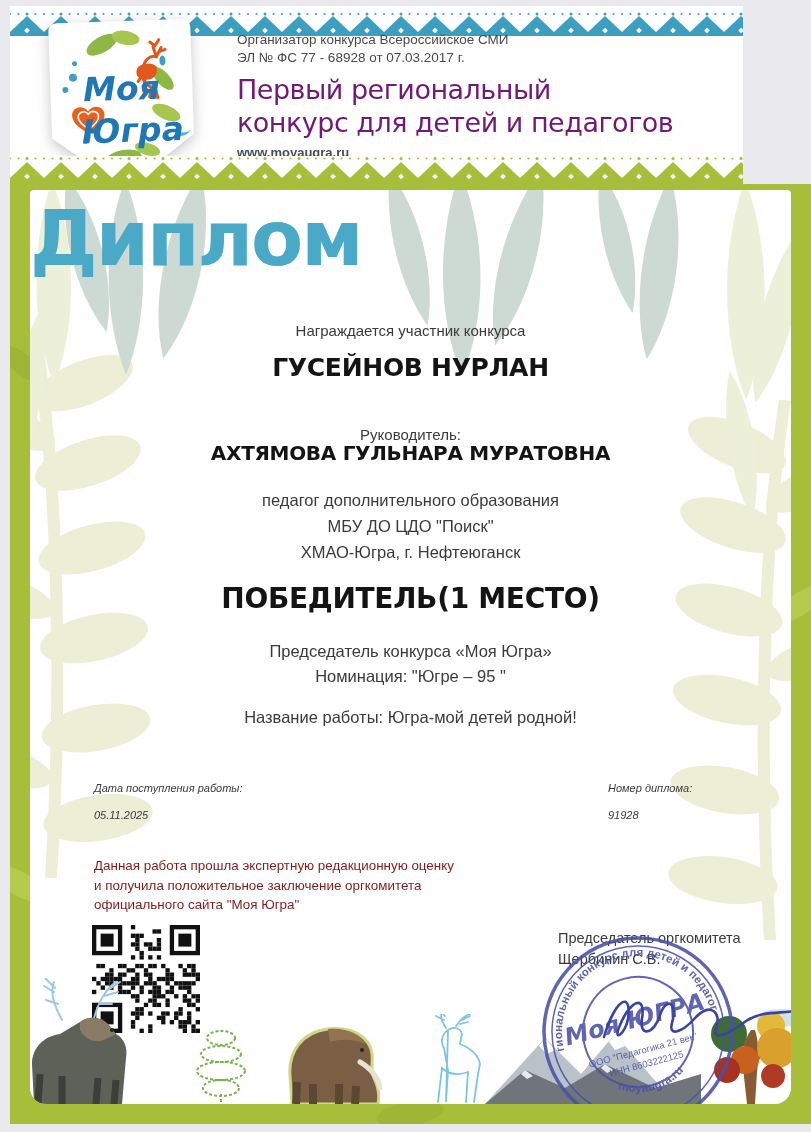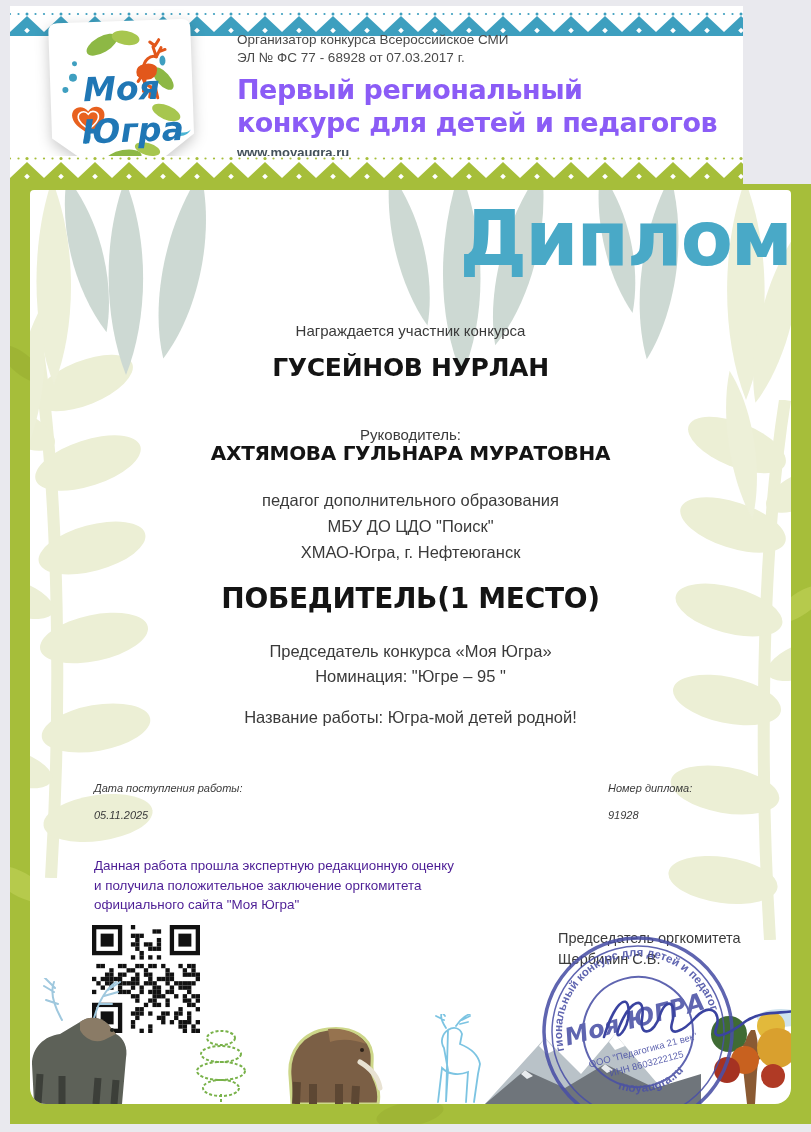--- a/index.html
+++ b/index.html
@@ -4,32 +4,32 @@
 <style>
   html,body{margin:0;padding:0;}
   body{background:#e9e9ee;font-family:"Liberation Sans",sans-serif;}
   .page{position:relative;width:811px;height:1132px;background:#e9e9ee;overflow:hidden;}
   .doc{position:absolute;left:10px;top:6px;width:733px;height:1118px;background:#ffffff;}
   .band{position:absolute;left:0;width:100%;display:block;}
   .band-blue{top:6px;height:24px;}
   .band-green{top:150px;height:28px;}
   .hdr-text{position:absolute;left:227px;top:25px;width:560px;}
   .org-line{font-size:13.5px;color:#4a4a4a;line-height:18px;}
-  .hdr-title{margin-top:6px;font-family:"DejaVu Sans",sans-serif;font-weight:700;font-size:27px;line-height:33px;color:#8b5cf6;letter-spacing:-.5px;}
+  .hdr-title{margin-top:6px;font-family:"DejaVu Sans",sans-serif;font-weight:400;font-size:27px;line-height:33px;color:#701a75;letter-spacing:-.5px;}
   .hdr-url{margin-top:6px;font-size:13px;font-weight:bold;color:#43505a;text-decoration:underline;display:inline-block;}
   .logo-shield{position:absolute;left:36px;top:12px;filter:drop-shadow(0 4px 7px rgba(0,0,0,.22));}
   .body-green{position:absolute;left:0;top:178px;width:801px;height:940px;background:#a6be3a;}
   .card{position:absolute;left:20px;top:6px;width:761px;height:914px;background:#fff;border-radius:4px 4px 16px 16px;overflow:hidden;}
   .tline{position:absolute;left:0;width:100%;text-align:center;color:#3a3a3a;}
   .t-reg{font-size:16.5px;}
   .t-sm{font-size:15px;}
   .t-bold{font-family:"DejaVu Sans",sans-serif;font-weight:800;color:#141414;letter-spacing:-.3px;}
-  .cert-title{position:absolute;left:0;top:4px;width:100%;text-align:right;font-family:"DejaVu Sans",sans-serif;font-weight:800;font-size:76px;letter-spacing:-2px;color:#49a9c7;}
+  .cert-title{position:absolute;left:0;top:4px;width:100%;text-align:left;font-family:"DejaVu Sans",sans-serif;font-weight:800;font-size:76px;letter-spacing:-2px;color:#49a9c7;}
   .meta{position:absolute;font-size:11px;color:#3a3a3a;line-height:27px;font-style:italic;}
-  .note{position:absolute;left:64px;top:666px;font-size:13.4px;color:#4c1d95;line-height:19.5px;}
+  .note{position:absolute;left:64px;top:666px;font-size:13.4px;color:#7f1d1d;line-height:19.5px;}
   .chair{position:absolute;left:528px;top:738px;font-size:14.5px;color:#3a3a3a;line-height:21px;}
   .qr-box{position:absolute;left:62px;top:735px;width:108px;height:108px;}
   .stamp-wrap{position:absolute;left:508px;top:742px;width:200px;height:200px;transform:rotate(-15deg);opacity:.88;}
   .sig-wrap{position:absolute;left:568px;top:795px;width:214px;height:78px;}
   .bottom-art{position:absolute;bottom:0;}
   .deco{position:absolute;pointer-events:none;}
 </style>
 </head>
 <body>
 

